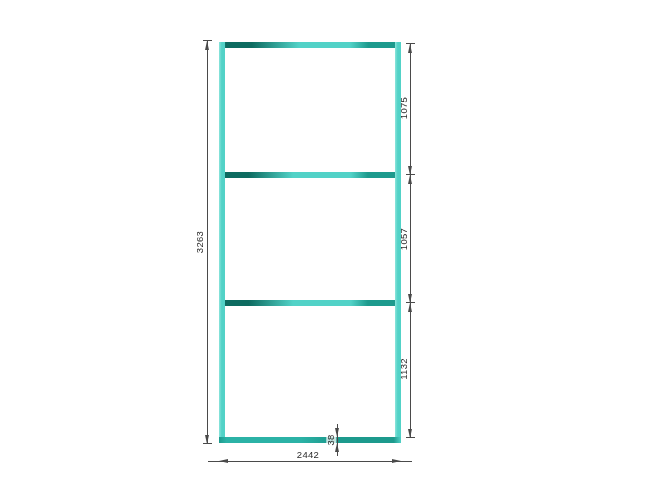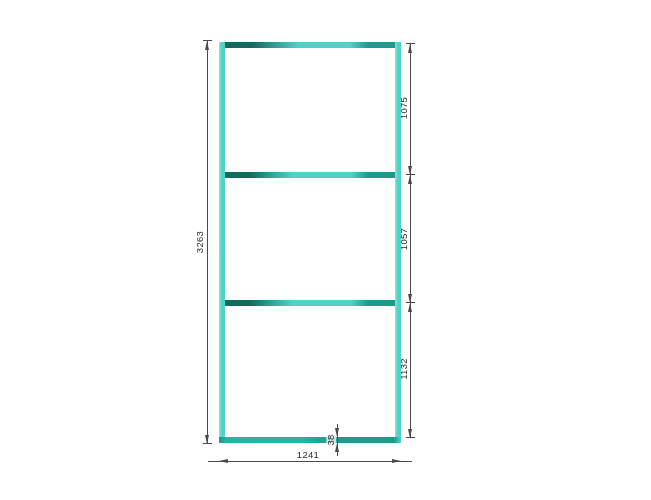--- a/index.html
+++ b/index.html
@@ -91,20 +91,20 @@
   <div class="arr down" style="left:408px; top:294px;"></div>
   <div class="arr up" style="left:408px; top:303px;"></div>
   <div class="arr down" style="left:408px; top:429px;"></div>
   <div class="dim-label vertical" style="left:404px; top:108px;">1075</div>
   <div class="dim-label vertical" style="left:404px; top:239px;">1057</div>
   <div class="dim-label vertical" style="left:404px; top:369px;">1132</div>
 
   <div class="dline" style="left:208px; top:461px; width:204px; height:1px;"></div>
   <div class="arr left" style="left:219px; top:459px;"></div>
   <div class="arr right" style="left:392px; top:459px;"></div>
-  <div class="dim-label" style="left:308px; top:455px;">1241</div>
+  <div class="dim-label" style="left:308px; top:455px;">2442</div>
 
   <div class="dline" style="left:337px; top:424px; width:1px; height:32px;"></div>
   <div class="arr down" style="left:335px; top:428px;"></div>
   <div class="arr up" style="left:335px; top:443px;"></div>
   <div class="dim-label vertical halo" style="left:331px; top:440px;">38</div>
 
 </div>
 
 </body></html>

